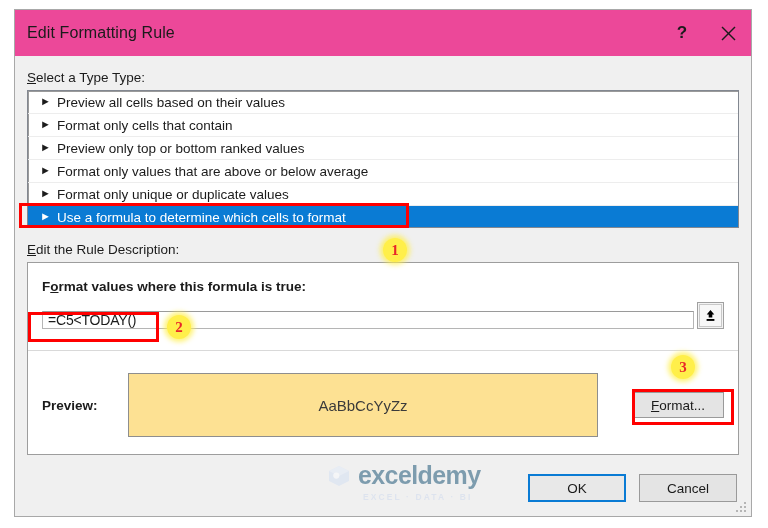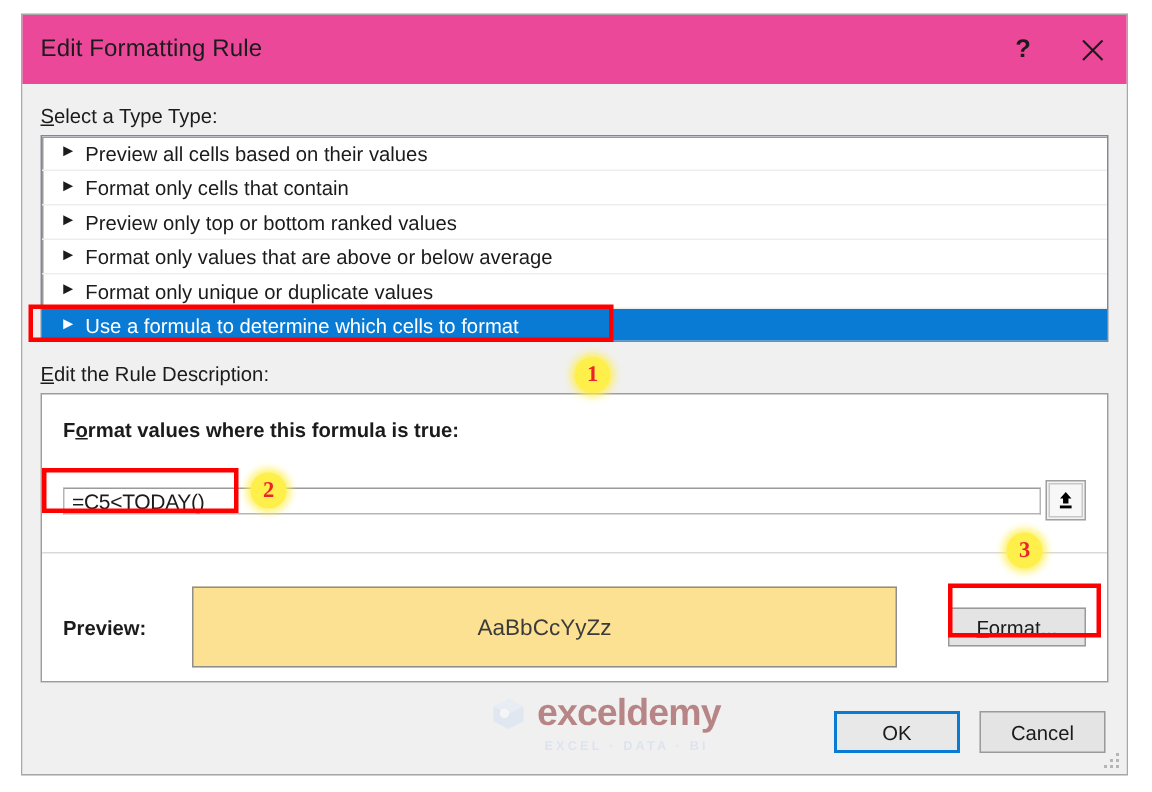--- a/index.html
+++ b/index.html
@@ -125,22 +125,22 @@
   .desc-sub {
     font-size: 13.5px;
     font-weight: bold;
     color: #1b1b1b;
     padding-top: 16px;
   }
   .desc-sub .acc { text-decoration: underline; }
 
   .formula-row {
     display: flex;
-    align-items: center;
-    margin-top: 26px;
+    align-items: flex-end;
+    margin-top: 8px;
     height: 27px;
   }
   .formula-input {
     flex: 1 1 auto;
     background: #ffffff;
     border: 1px solid #b5b5b5;
     border-top-color: #9a9a9a;
     box-sizing: border-box;
     display: flex;
     align-items: center;
@@ -183,21 +183,21 @@
   }
   .preview-label {
     font-size: 13.5px;
     font-weight: bold;
     color: #1b1b1b;
     width: 86px;
     flex: 0 0 auto;
   }
   .preview-box {
     flex: 1 1 auto;
-    height: 54px;
+    height: 64px;
     border: 1px solid #8e8e8e;
     box-sizing: border-box;
     display: flex;
     align-items: center;
     justify-content: center;
     font-size: 15px;
     color: #3b3b3b;
     max-width: 505px;
     text-align: center;
   }
@@ -222,21 +222,21 @@
     flex: 0 0 auto;
     height: 56px;
     position: relative;
     display: flex;
     align-items: center;
     justify-content: flex-end;
     padding-right: 14px;
     background: #f0f0f0;
   }
   .btn {
-    width: 84px;
+    width: 98px;
     height: 28px;
     background: #e4e4e4;
     border: 1px solid #9a9a9a;
     box-sizing: border-box;
     display: flex;
     align-items: center;
     justify-content: center;
     font-size: 13.5px;
     color: #1b1b1b;
     margin-left: 13px;
@@ -265,21 +265,21 @@
     bottom: 14px;
     display: flex;
     flex-direction: column;
     align-items: center;
     opacity: .5;
   }
   .wm-top { display: flex; align-items: center; }
   .wm-text {
     font-size: 25px;
     font-weight: bold;
-    color: #7f1d1d;
+    color: #0c4a6e;
     letter-spacing: -.6px;
     margin-left: 7px;
     line-height: 1;
   }
   .wm-sub {
     font-size: 8.5px;
     color: #ccd8ee;
     letter-spacing: 2.1px;
     margin-top: 4px;
     margin-left: 28px;

